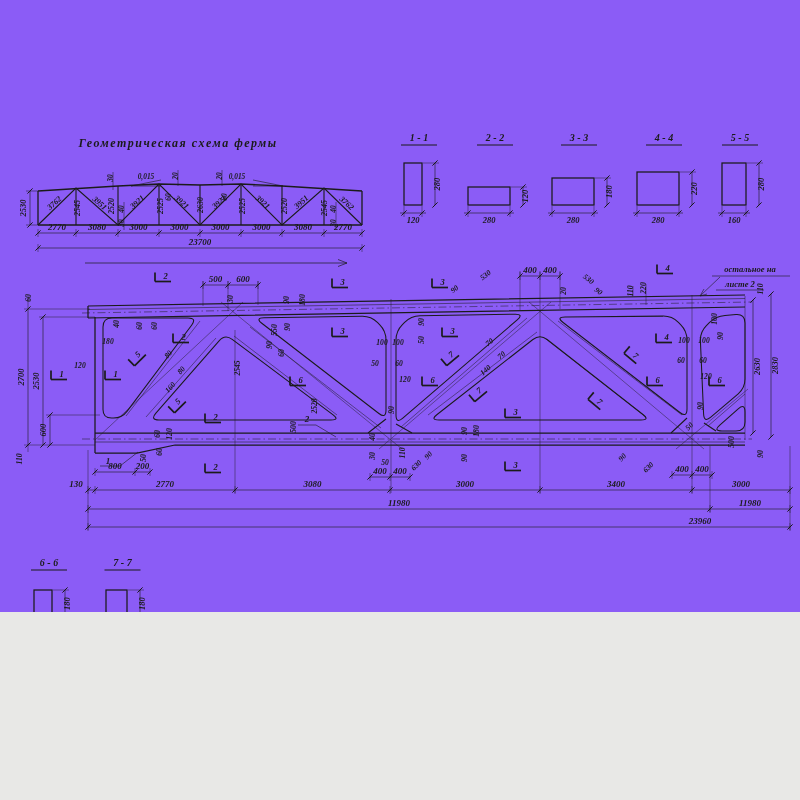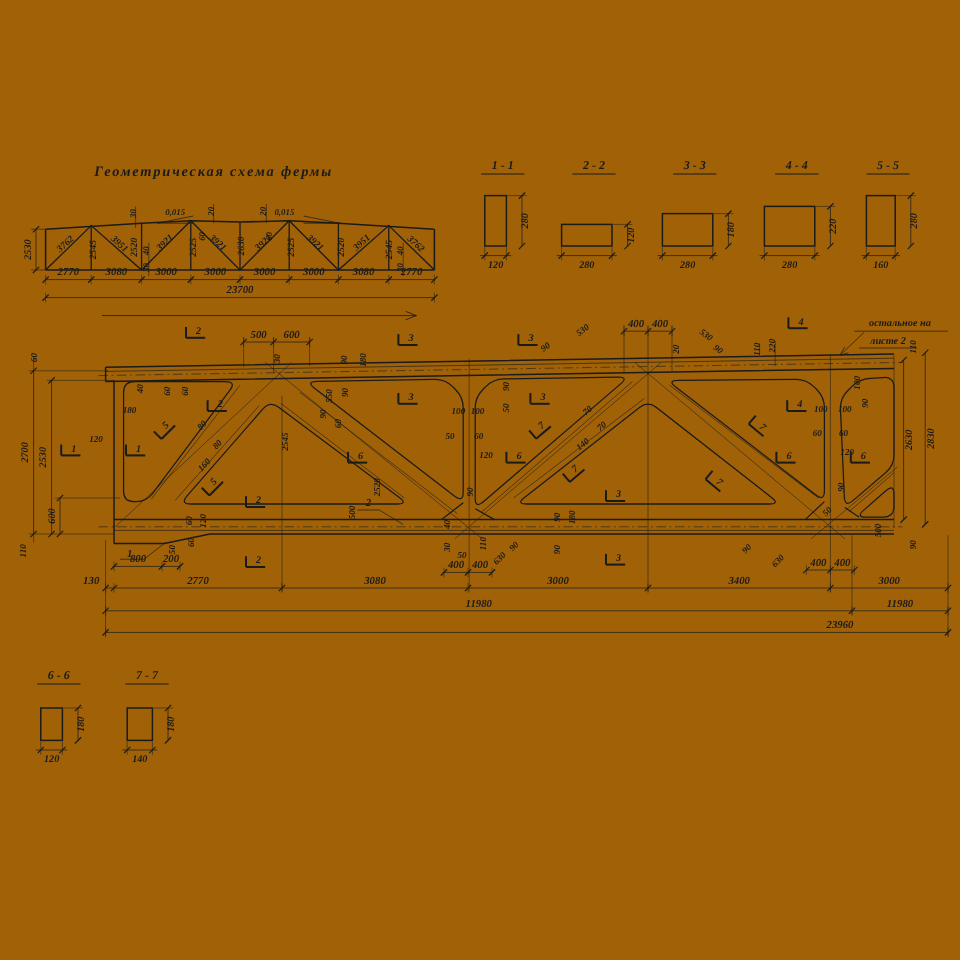--- a/index.html
+++ b/index.html
@@ -1,16 +1,16 @@
 <!DOCTYPE html>
 <html><head>
 <meta charset="utf-8">
 <style>
   html,body{margin:0;padding:0;background:#e8e8e6;}
-  .page{width:800px;height:800px;background:#a16207;position:relative;overflow:hidden;}
+  .page{width:800px;height:612px;background:#8b5cf6;position:relative;overflow:hidden;}
   svg{display:block;}
   text{font-family:"Liberation Serif",serif;font-style:italic;font-weight:700;fill:#1b1b1b;}
   .ln{stroke:#1b1b1b;fill:none;}
 </style>
 </head>
 <body>
 
 <div class="page">
 <svg id="dwg" width="800" height="800" viewBox="0 0 800 800">
 

